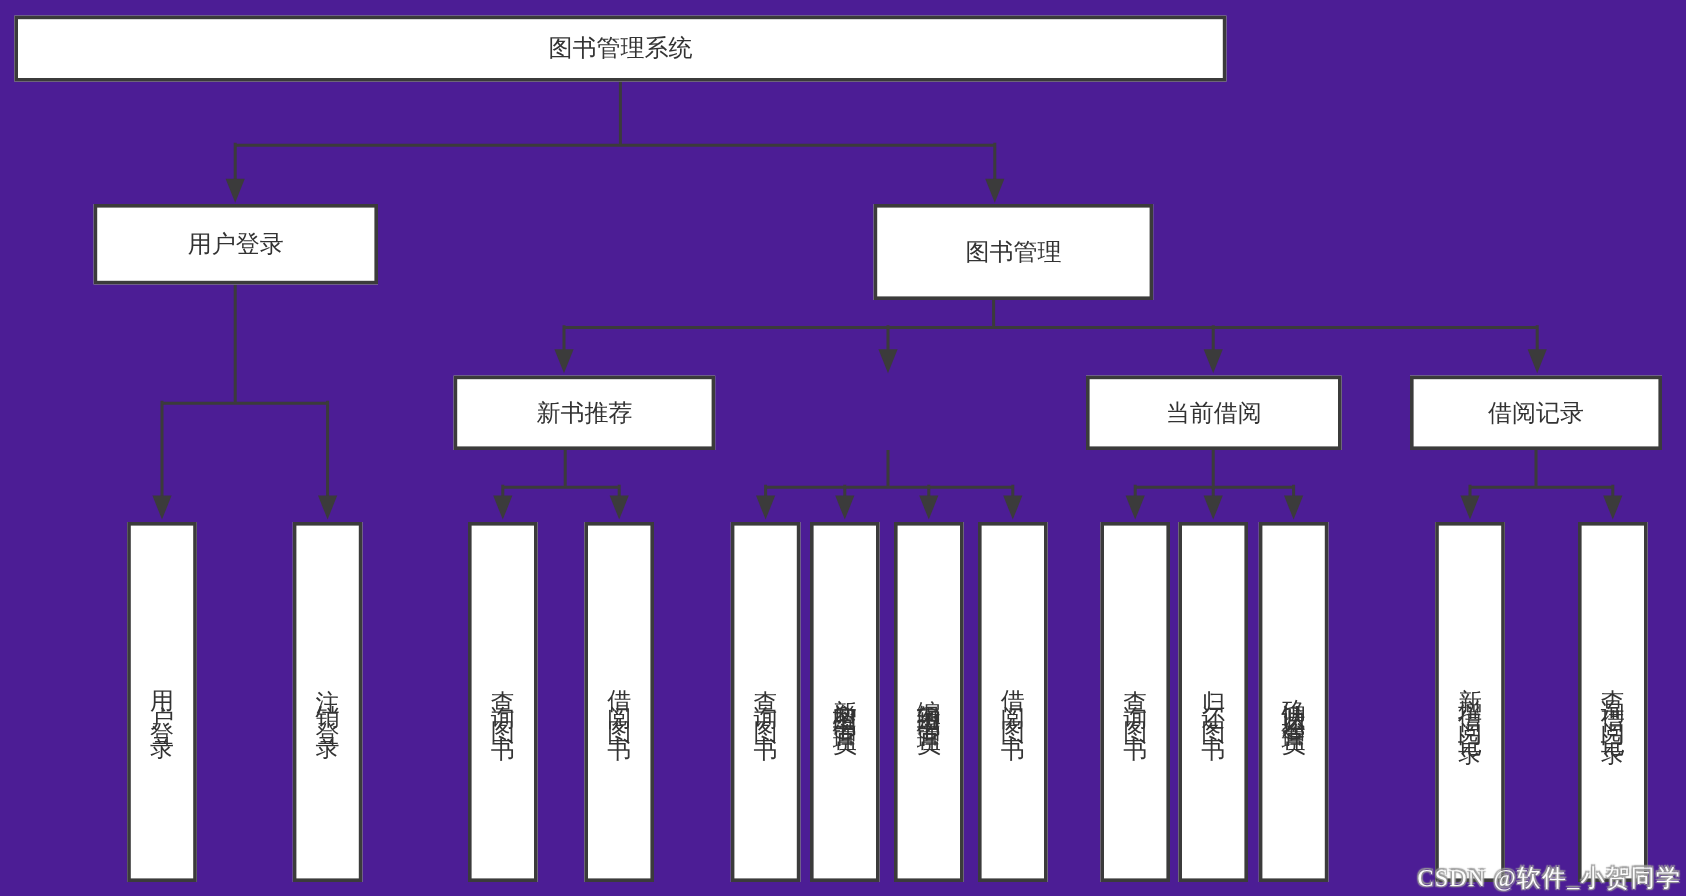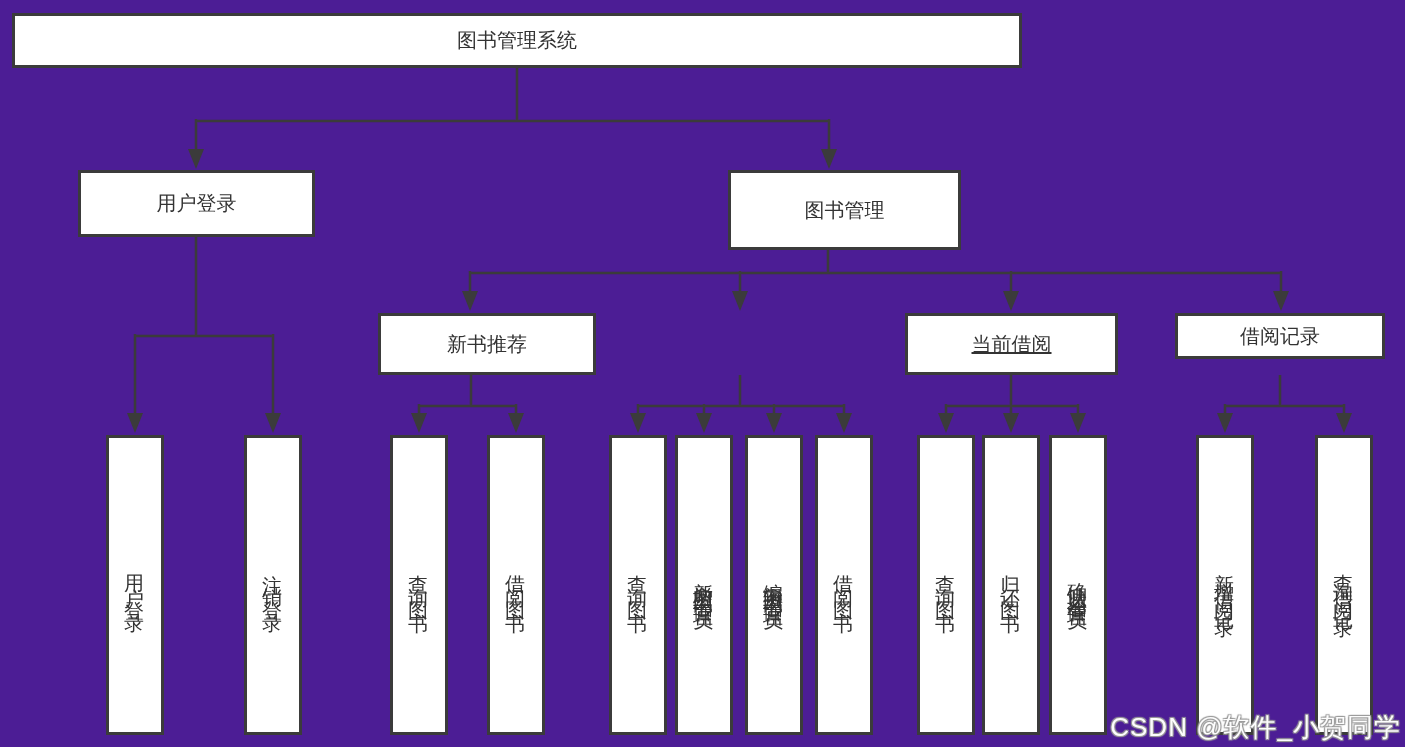--- a/index.html
+++ b/index.html
@@ -21,45 +21,46 @@
     writing-mode:vertical-rl;
     text-orientation:mixed;
     white-space:nowrap;
   }
   
   #n-root {left:12px;  top:13px;  width:1010px;height:55px;}
   #n-l2-0 {left:78px;  top:170px; width:237px; height:67px;}
   #n-l2-1 {left:712px; top:170px; width:233px; height:80px;margin-left:16px;}
   #n-l3-0 {left:378px; top:313px; width:218px; height:62px;}
   #n-l3-1 {left:635px; top:313px; width:210px; height:62px;}
-  #n-l3-2 {left:905px; top:313px; width:213px; height:62px;text-decoration:underline;}
-  #n-l3-3 {left:1175px;top:313px; width:210px; height:46px;}
+  #n-l3-2 {left:905px; top:313px; width:213px; height:62px;}
+  #n-l3-3 {left:1175px;top:313px; width:210px; height:62px;}
   .leaf{top:435px;height:300px;width:58px;}
   #n-leaf-0 {left:106px;}
   #n-leaf-1 {left:244px;}
   #n-leaf-2 {left:390px;}
   #n-leaf-3 {left:487px;}
   #n-leaf-4 {left:609px;}
   #n-leaf-5 {left:675px;}
   #n-leaf-6 {left:745px;}
   #n-leaf-7 {left:815px;}
   #n-leaf-8 {left:917px;}
   #n-leaf-9 {left:982px;}
   #n-leaf-10{left:1049px;}
   #n-leaf-11{left:1196px;}
   #n-leaf-12{left:1315px;}
   .watermark{
     position:absolute;
     right:4px;
     bottom:2px;
-    font-size:26px;
+    font-size:20px;
     color:#fdfdfd;
     letter-spacing:1px;
     text-shadow:-1px -1px 1px #9a9a9a, 1px -1px 1px #9a9a9a, -1px 1px 1px #9a9a9a, 1px 1px 1px #9a9a9a;
     z-index:5;
+    font-family:Liberation Serif, serif;
   }
 </style>
 </head>
 <body>
 
 <div class="canvas">
 
   <svg class="connectors" viewBox="0 0 1405 747" xmlns="http://www.w3.org/2000/svg">
     <g stroke="#3b3b3b" stroke-width="2.5" fill="none">
       <path d="M517 68 V121 M196 121 H829 M196 119 V150 M829 119 V150"></path>

